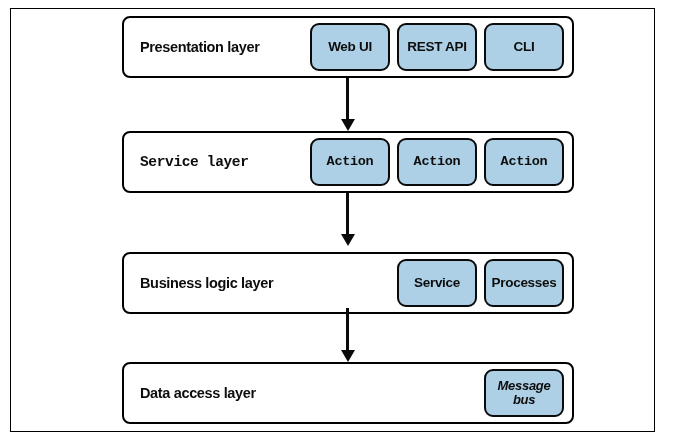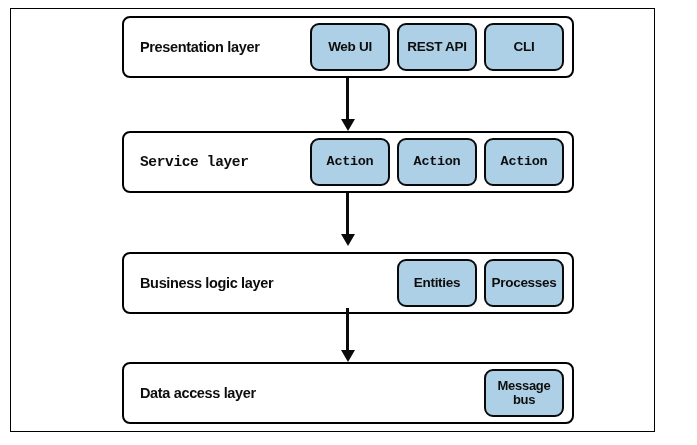--- a/index.html
+++ b/index.html
@@ -100,20 +100,21 @@
     font-weight: 700;
     color: #0d0d0d;
     letter-spacing: -0.3px;
     line-height: 1.04;
     padding: 0 2px;
     font-stretch: condensed;
   }
 
   .component-box.two-line {
     font-size: 13px;
+    font-style: italic;
   }
 
   
   .connector {
     position: absolute;
     left: 224px; 
     width: 3px;
     background: transparent;
   }
 
@@ -175,21 +176,21 @@
     </div>
 
     <div class="connector" data-arrow="1">
       <div class="shaft"></div>
       <div class="head"></div>
     </div>
 
     <div class="layer-row" data-row="2">
       <span class="layer-label">Business logic layer</span>
       <div class="component-group">
-        <div class="component-box">Entities</div>
+        <div class="component-box">Service</div>
         <div class="component-box">Processes</div>
       </div>
     </div>
 
     <div class="connector" data-arrow="2">
       <div class="shaft"></div>
       <div class="head"></div>
     </div>
 
     <div class="layer-row" data-row="3">

